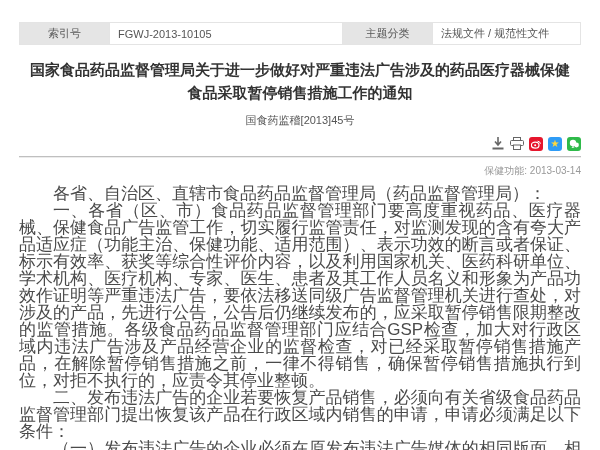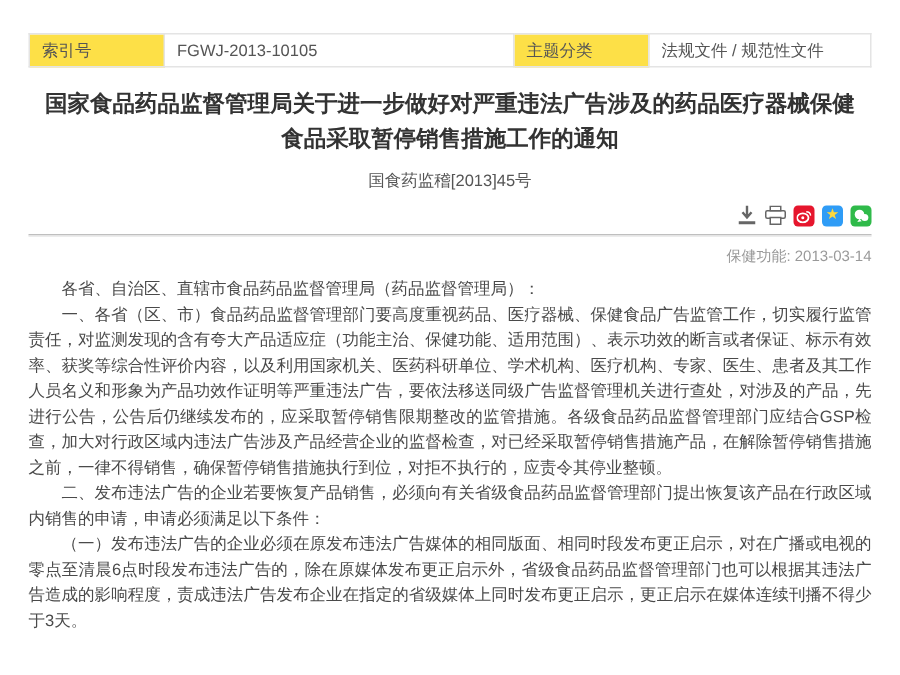--- a/index.html
+++ b/index.html
@@ -2,38 +2,38 @@
 <html><head>
 <meta charset="utf-8">
 <style>
   * { margin: 0; padding: 0; box-sizing: border-box; }
   html, body { width: 600px; height: 450px; overflow: hidden; background: #ffffff; }
   body { font-family: "Liberation Sans", "DejaVu Sans", sans-serif; color: #4a4a4a; }
   .page { width: 600px; height: 450px; padding: 22px 19px 0 19px; background: #fff; overflow: hidden; }
 
   table.meta { width: 100%; border-collapse: collapse; table-layout: fixed; }
   table.meta td { border: 1px solid #e4e4e4; font-size: 11px; height: 22px; padding: 2px 8px; vertical-align: middle; }
-  table.meta td.lbl { background: #fde047; text-align: left; color: #555; width: 90px; }
+  table.meta td.lbl { background: #e5e5e5; text-align: center; color: #555; width: 90px; }
   table.meta td.val { background: #fff; color: #555; }
   td.w-val1 { width: 233px; }
   td.w-lbl2 { width: 88px; }
 
   .title { font-size: 15px; font-weight: bold; color: #333; text-align: center; line-height: 1.55; margin: 13px 6px 0 6px; }
   .docnum { font-size: 11px; color: #555; text-align: center; margin-top: 8px; }
 
   .toolbar { display: flex; justify-content: flex-end; align-items: center; gap: 5px; margin-top: 9px; height: 14px; }
   .tool-glyph { width: 14px; height: 13px; display: inline-flex; align-items: center; justify-content: center; cursor: pointer; }
   .share-sq { width: 14px; height: 14px; border-radius: 3px; display: inline-flex; align-items: center; justify-content: center; cursor: pointer; }
   .share-sq .star { color: #ffd83d; font-size: 10px; line-height: 1; }
 
   .rule { border: none; border-top: 1px solid #bfbfbf; border-bottom: 1px solid #ececec; height: 0; margin-top: 5px; }
   .pubtime { text-align: right; font-size: 10px; color: #999; margin-top: 6px; }
 
   .body { margin-top: 7px; }
-  .body .para { font-size: 11px; line-height: 17px; color: #4a4a4a; text-align: justify; text-indent: 2em; }
+  .body .para { font-size: 17px; line-height: 17px; color: #4a4a4a; text-align: justify; text-indent: 2em; }
 </style>
 </head>
 <body>
 
 <div class="page">
 
   <table class="meta">
     <tbody>
         <tr>
       <td class="lbl">索引号</td>

